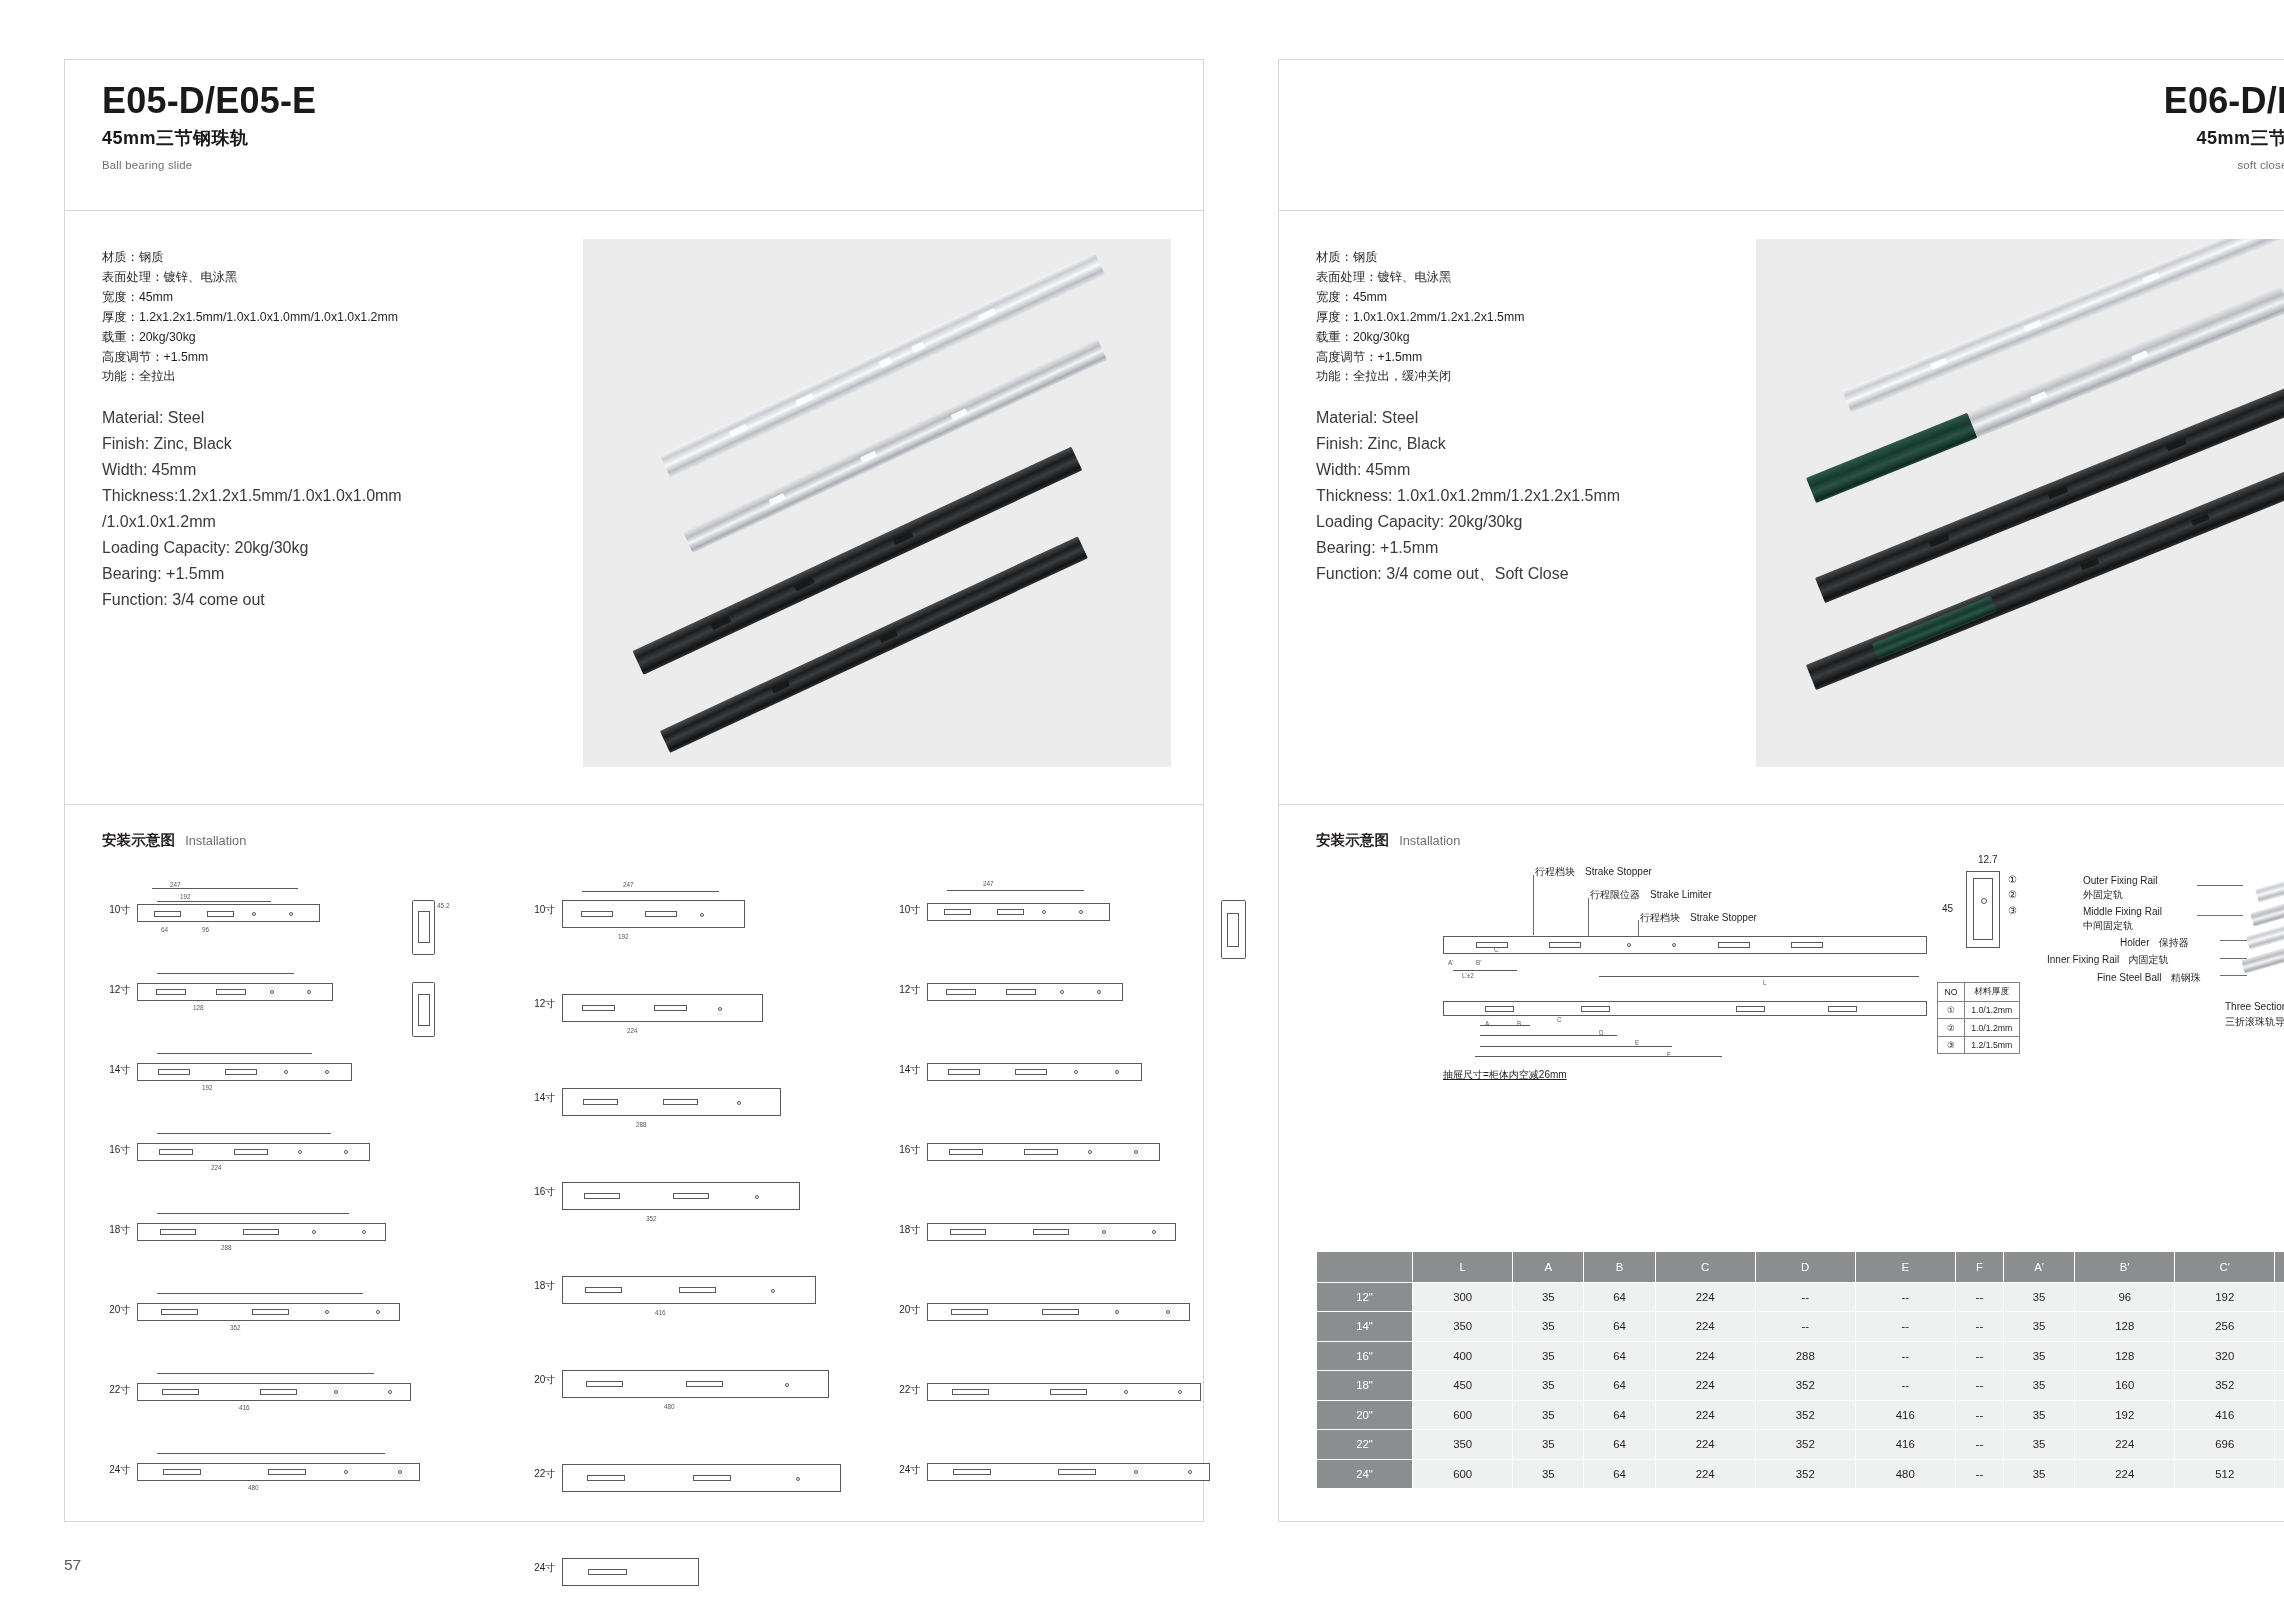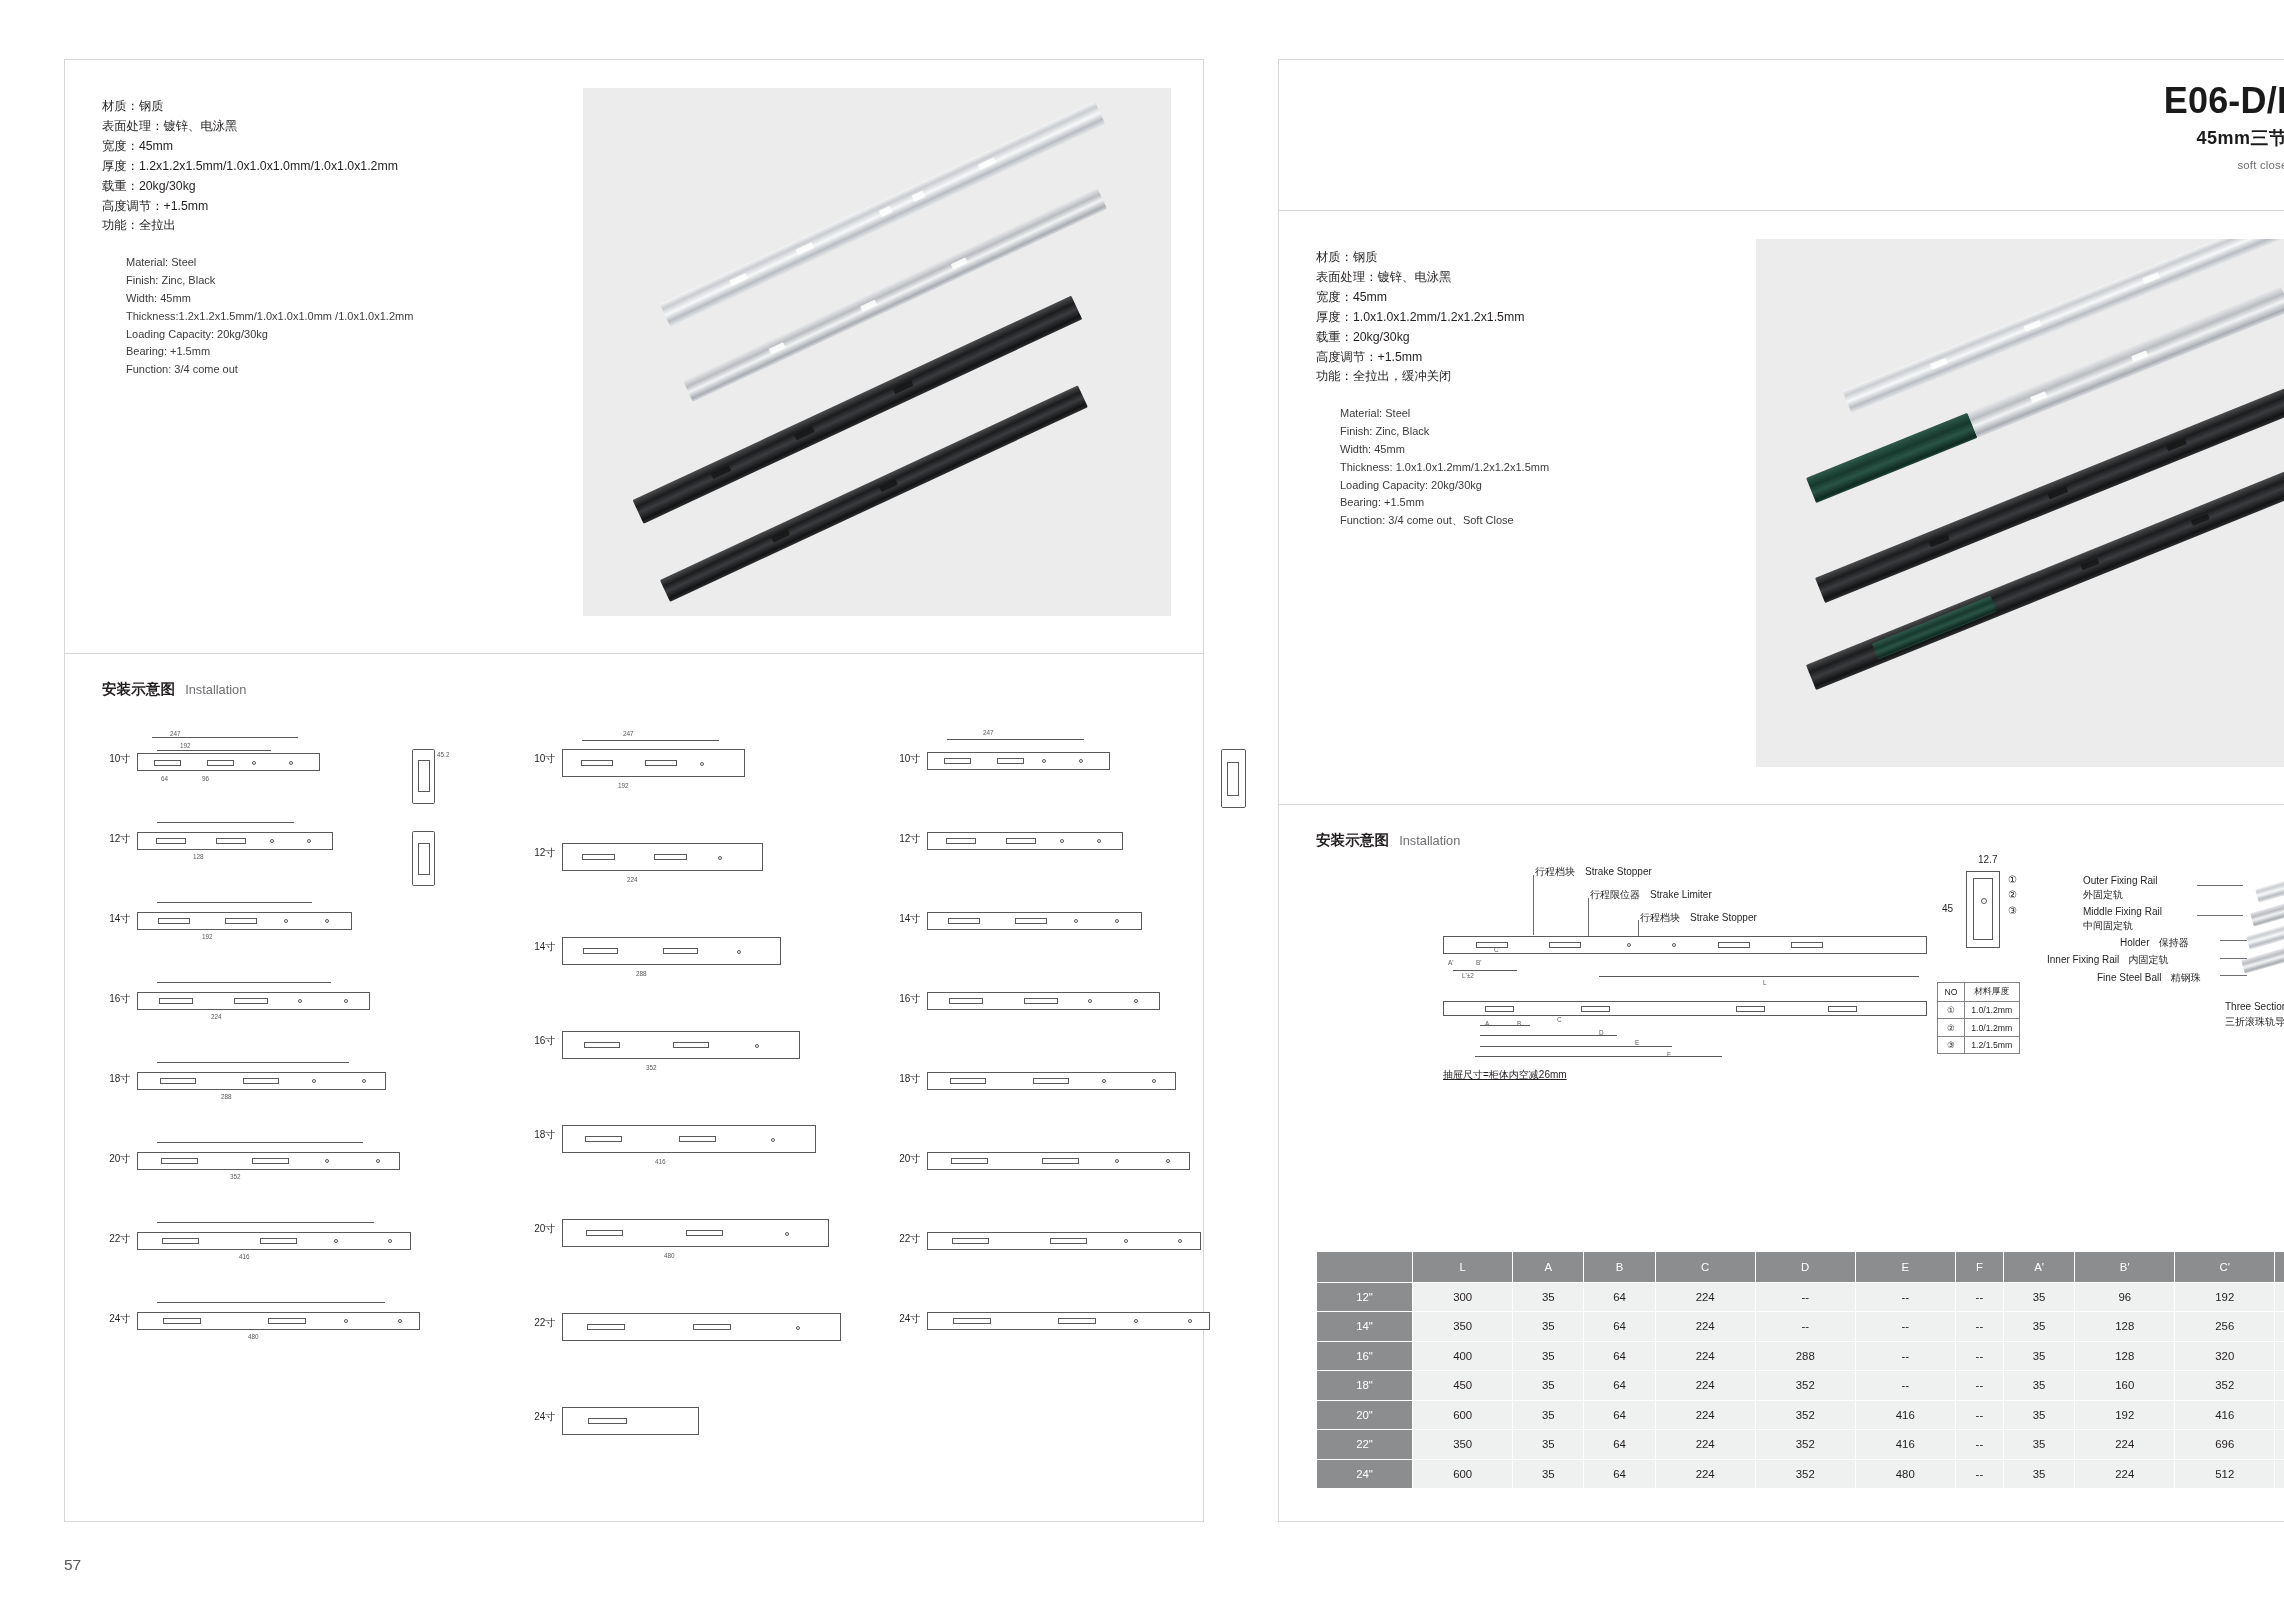--- a/index.html
+++ b/index.html
@@ -79,24 +79,23 @@
     left: 37px;
     width: 411px;
   }
   .spec-cn-line {
     font-size: 12.3px;
     line-height: 1.62;
     color: #231f20;
   }
   .spec-en-block { margin-top: 18px; }
   .spec-en-line {
-    font-size: 11px;
+    font-size: 16px;
     line-height: 1.62;
     color: #3b3b3b;
-    margin-left: 24px;
   }
 
   .photo {
     position: absolute;
     background: #ececec;
     overflow: hidden;
   }
   .photo-left { top: 28px; left: 518px; right: 32px; height: 528px; }
   .photo-right { top: 28px; left: 477px; right: 32px; height: 528px; }
 
@@ -264,20 +263,25 @@
   .folio-left { left: 64px; }
 </style>
 </head>
 <body>
 
 <div class="spread">
 
   <div class="page page-left">
     <div class="page-inner">
 
+      <div class="head">
+        <div class="title-main">E05-D/E05-E</div>
+        <div class="title-cn">45mm三节钢珠轨</div>
+        <div class="title-en">Ball bearing slide</div>
+      </div>
 
       <div class="specs-wrap">
         <div class="specs">
           <div class="spec-cn-line">材质：钢质</div>
           <div class="spec-cn-line">表面处理：镀锌、电泳黑</div>
           <div class="spec-cn-line">宽度：45mm</div>
           <div class="spec-cn-line">厚度：1.2x1.2x1.5mm/1.0x1.0x1.0mm/1.0x1.0x1.2mm</div>
           <div class="spec-cn-line">载重：20kg/30kg</div>
           <div class="spec-cn-line">高度调节：+1.5mm</div>
           <div class="spec-cn-line">功能：全拉出</div>

